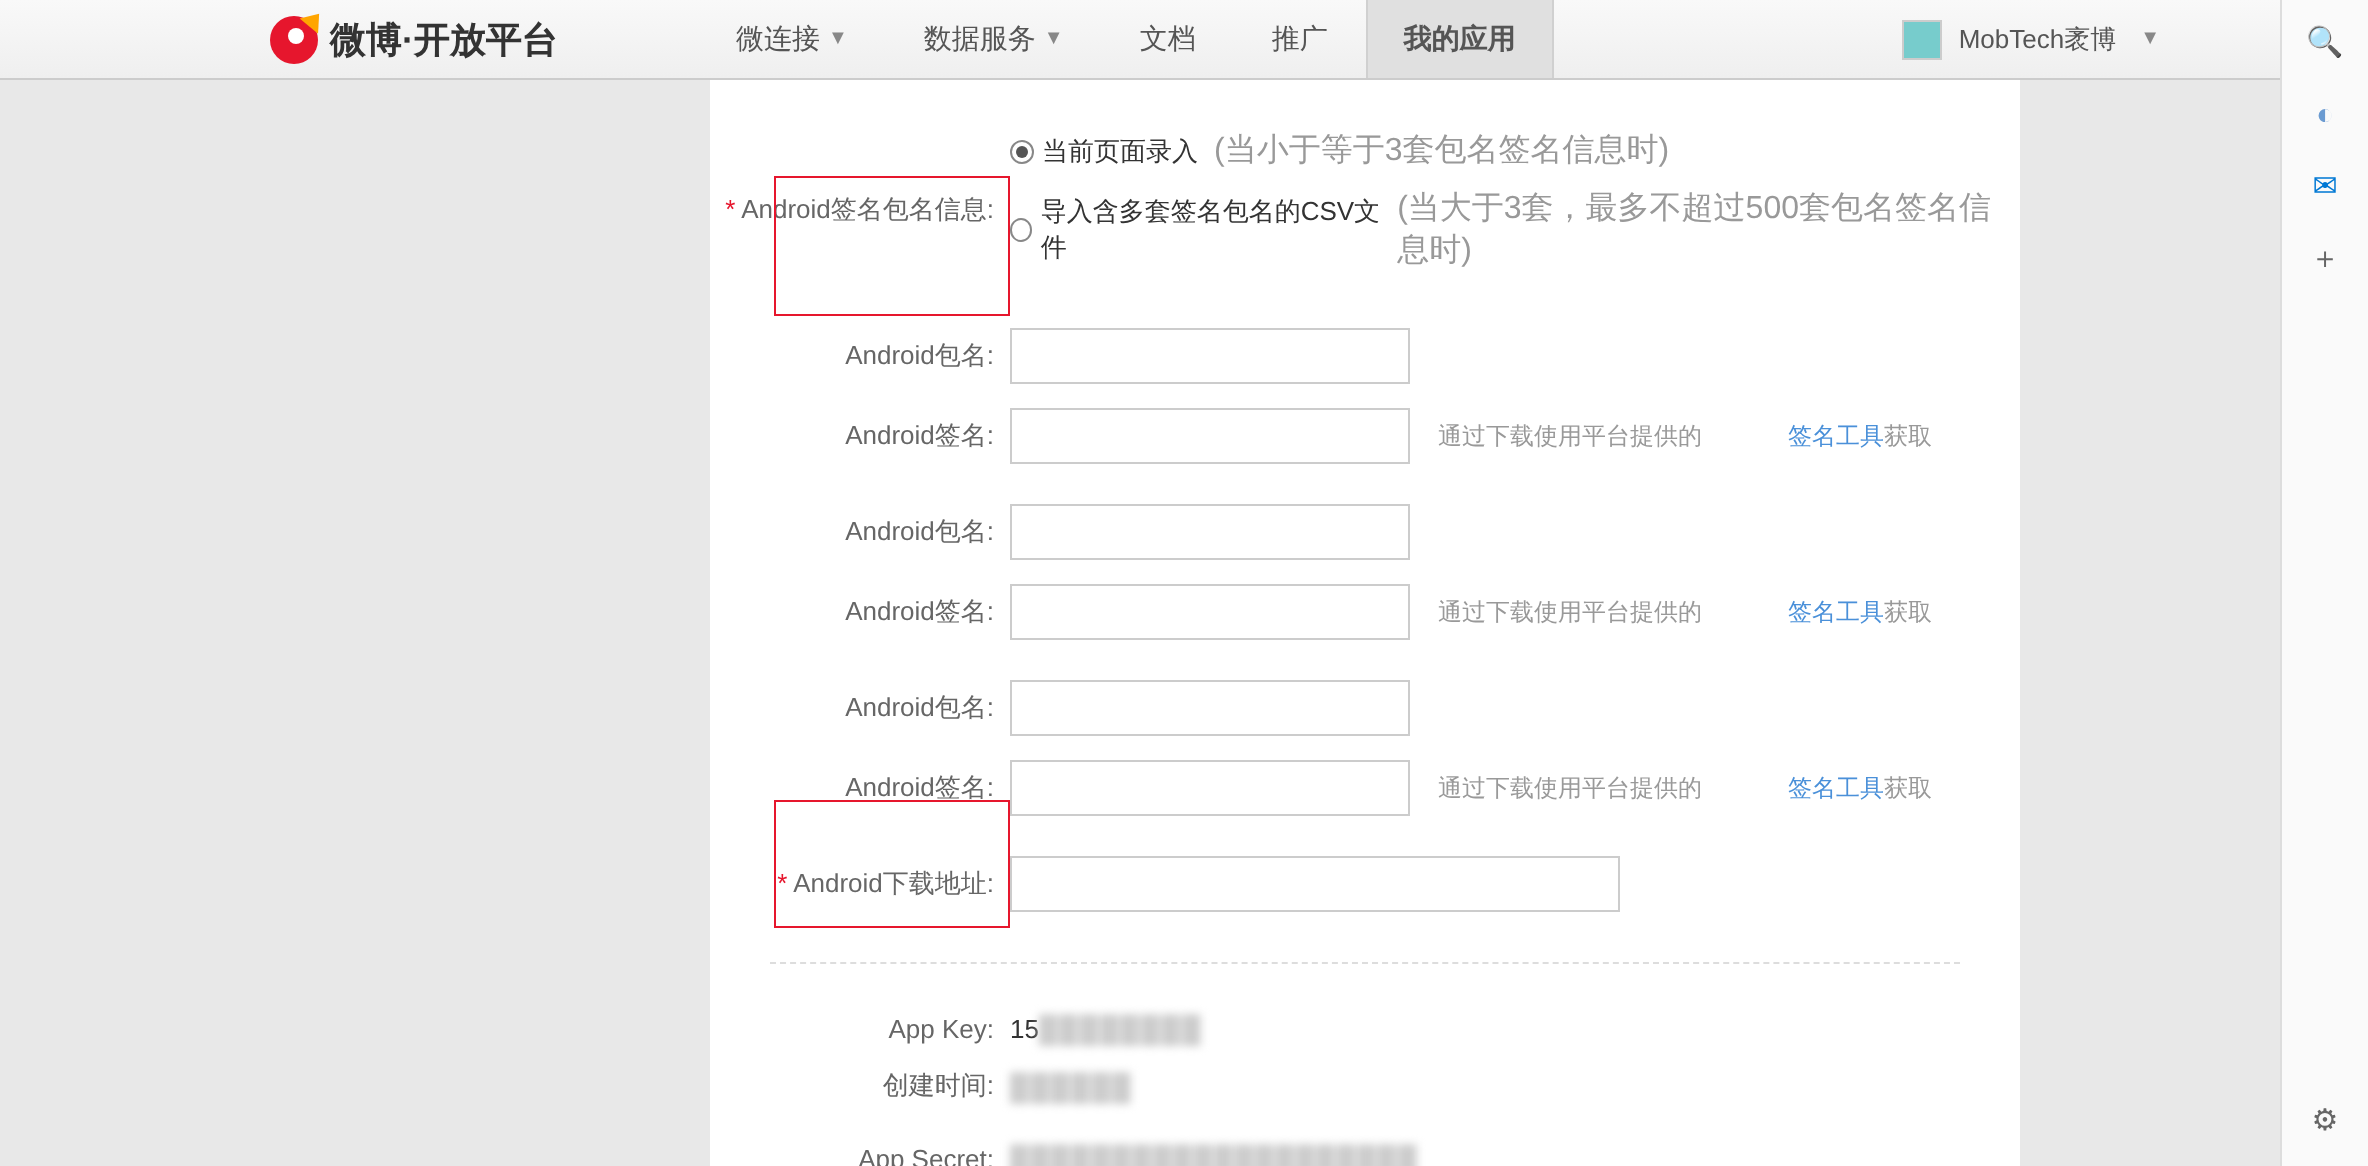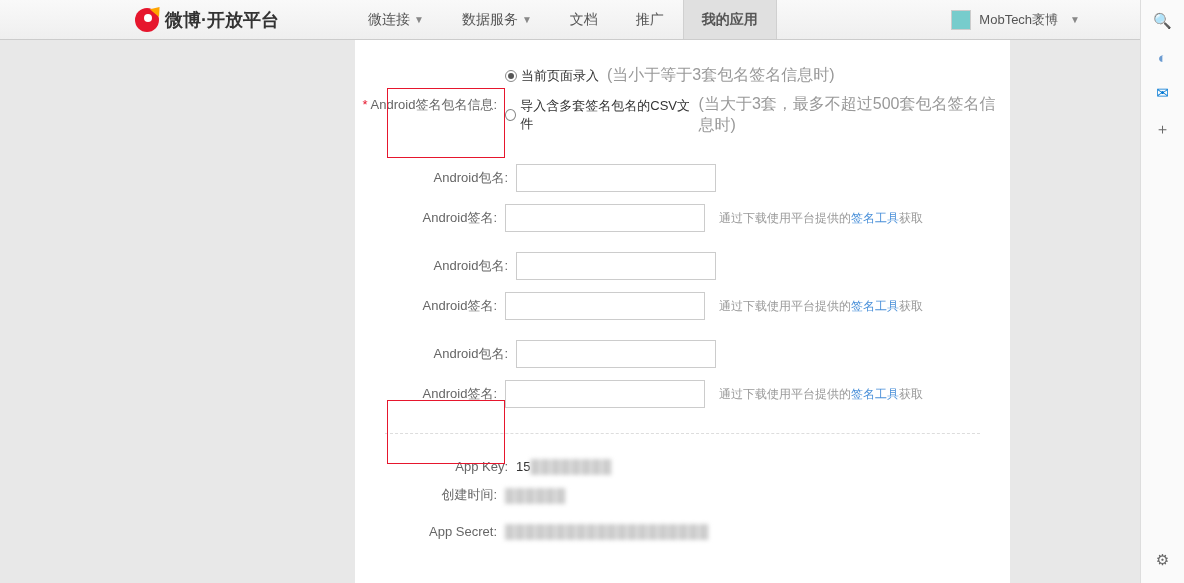--- a/index.html
+++ b/index.html
@@ -21,33 +21,33 @@
     .nav-item { display: flex; align-items: center; padding: 0 18px; color: #555; cursor: pointer; font-size: 14px; border-left: 1px solid transparent; border-right: 1px solid transparent; }
     .nav-item.active { background: #e0e0e0; border-left: 1px solid #d0d0d0; border-right: 1px solid #d0d0d0; font-weight: bold; }
     .caret { margin-left: 4px; font-size: 10px; color: #888; }
     .user-area { margin-left: auto; margin-right: 40px; display: flex; align-items: center; gap: 8px; color: #555; font-size: 13px; cursor: pointer; padding-left: 36px; }
     .user-avatar { width: 20px; height: 20px; background: #7cc; border: 1px solid #ccc; display: inline-block; }
     
     .content-bg { background: #e8e8e8; min-height: 900px; padding-top: 0; }
     .form-container { background: #fff; margin: 0 130px 0 355px; min-height: 900px; padding-top: 25px; position: relative; }
     
     .form-row { display: flex; align-items: center; margin-bottom: 20px; }
-    .form-row.tight { margin-bottom: 12px; padding-left: 11px; }
+    .form-row.tight { margin-bottom: 12px; }
     .form-label { width: 150px; text-align: right; padding-right: 8px; color: #666; font-size: 13px; }
     .form-label.req::before { content: "* "; color: #e6162d; }
     .form-value { flex: 1; display: flex; align-items: center; }
     input[type="text"] { border: 1px solid #ccc; height: 28px; padding: 2px 8px; width: 200px; font-size: 13px; background: #fff; }
     input.wide { width: 305px; }
     .radio-row { display: flex; align-items: center; gap: 4px; margin-bottom: 8px; }
     .radio { width: 12px; height: 12px; border: 1px solid #888; border-radius: 50%; display: inline-flex; align-items: center; justify-content: center; }
     .radio.checked::after { content: ""; width: 6px; height: 6px; background: #555; border-radius: 50%; }
     .radio-label { color: #333; }
     .radio-hint { color: #999; font-size: 16px; margin-left: 4px; }
     .hint-text { color: #999; font-size: 12px; margin-left: 14px; }
-    .hint-text .link { color: #4a90d9; }
+    .hint-text .link { color: #4a90d9; padding-left: 43px; }
     
     .redbox1 { position: absolute; border: 1.5px solid #e6162d; left: 32px; top: 48px; width: 118px; height: 70px; pointer-events: none; }
     .redbox2 { position: absolute; border: 1.5px solid #e6162d; left: 32px; top: 360px; width: 118px; height: 64px; pointer-events: none; }
     
     .divider { height: 1px; border-top: 1px dashed #ddd; margin: 25px 30px 25px 30px; }
     .blur-text { color: #ccc; filter: blur(2px); letter-spacing: 1px; }
     
     .sidebar { width: 44px; border-left: 1px solid #ddd; background: #fafafa; display: flex; flex-direction: column; align-items: center; padding-top: 12px; gap: 18px; }
     .side-icon { width: 18px; height: 18px; display: flex; align-items: center; justify-content: center; font-size: 15px; cursor: pointer; }
     .side-gear { margin-top: auto; margin-bottom: 14px; color: #666; }
@@ -146,20 +146,26 @@
             </div>
         </div>
         <div class="form-row">
           <div class="form-label">Android签名:</div>
           <div class="form-value">
             <input type="text" style="">
             <span class="hint-text"><span>通过下载使用平台提供的</span><span class="link">签名工具</span><span>获取</span></span>
           </div>
         </div>
 
+        <div class="form-row">
+          <div class="form-label req">Android下载地址:</div>
+          <div class="form-value">
+              <input type="text" class="wide" style="">
+            </div>
+        </div>
 
         <div class="divider"></div>
 
         <div class="form-row tight">
           <div class="form-label">App Key:</div>
           <div class="form-value">
               <span><span>15</span><span class="blur-text">████████</span></span>
             </div>
         </div>
         <div class="form-row">

